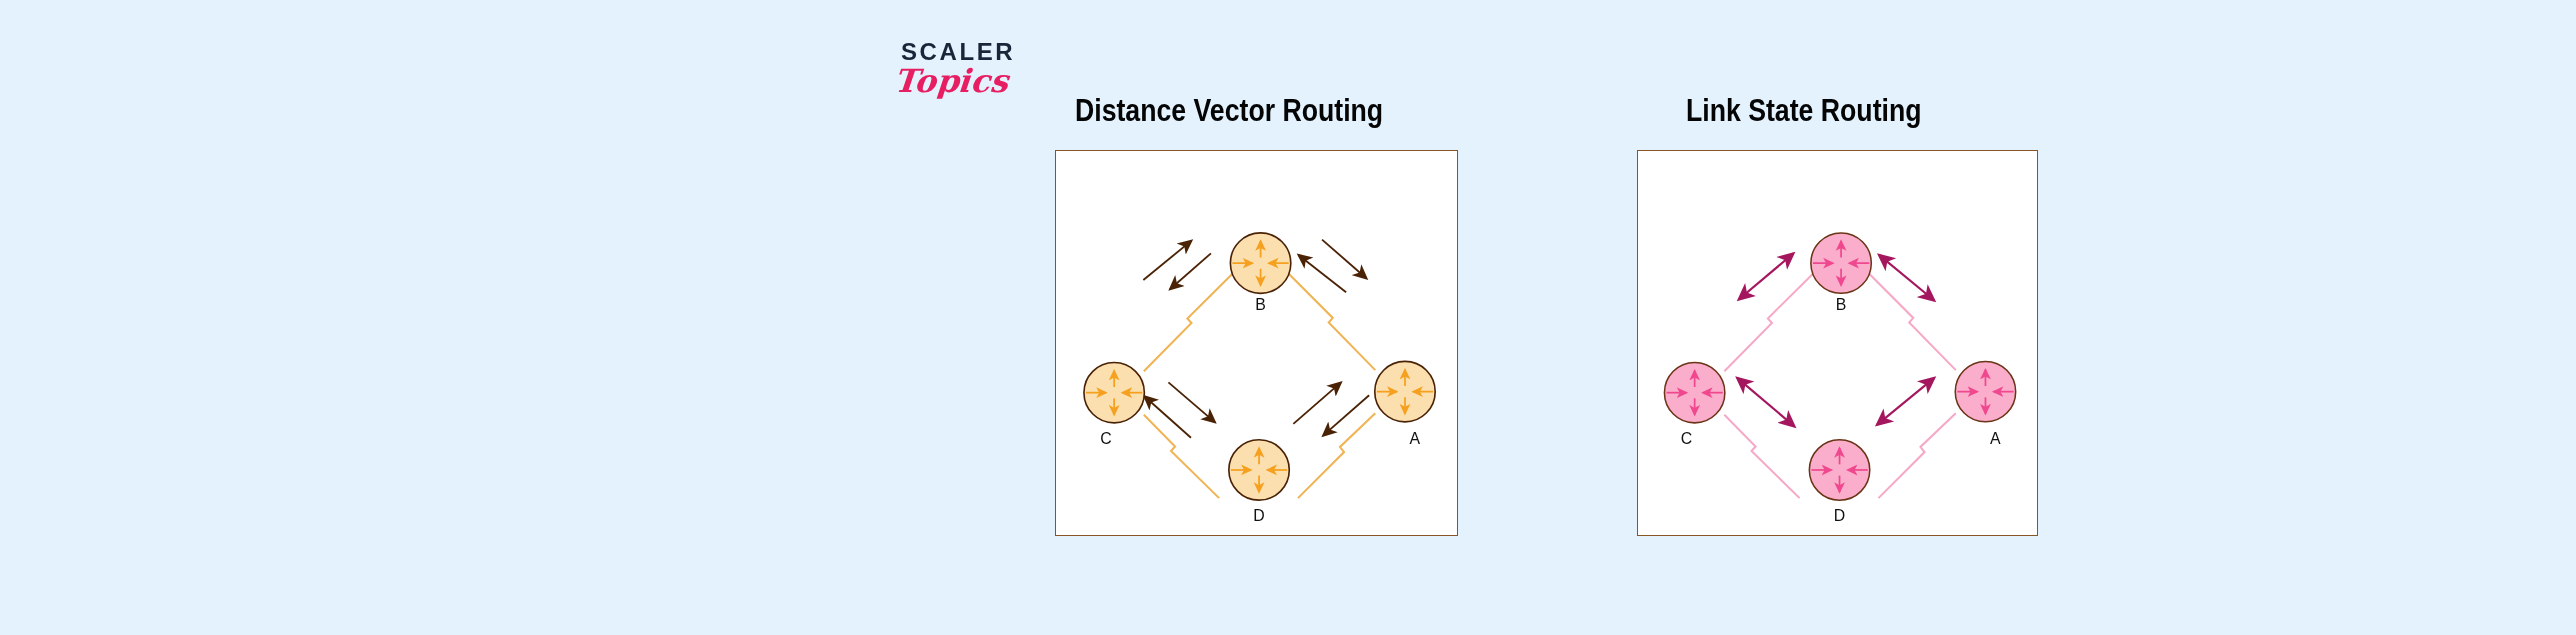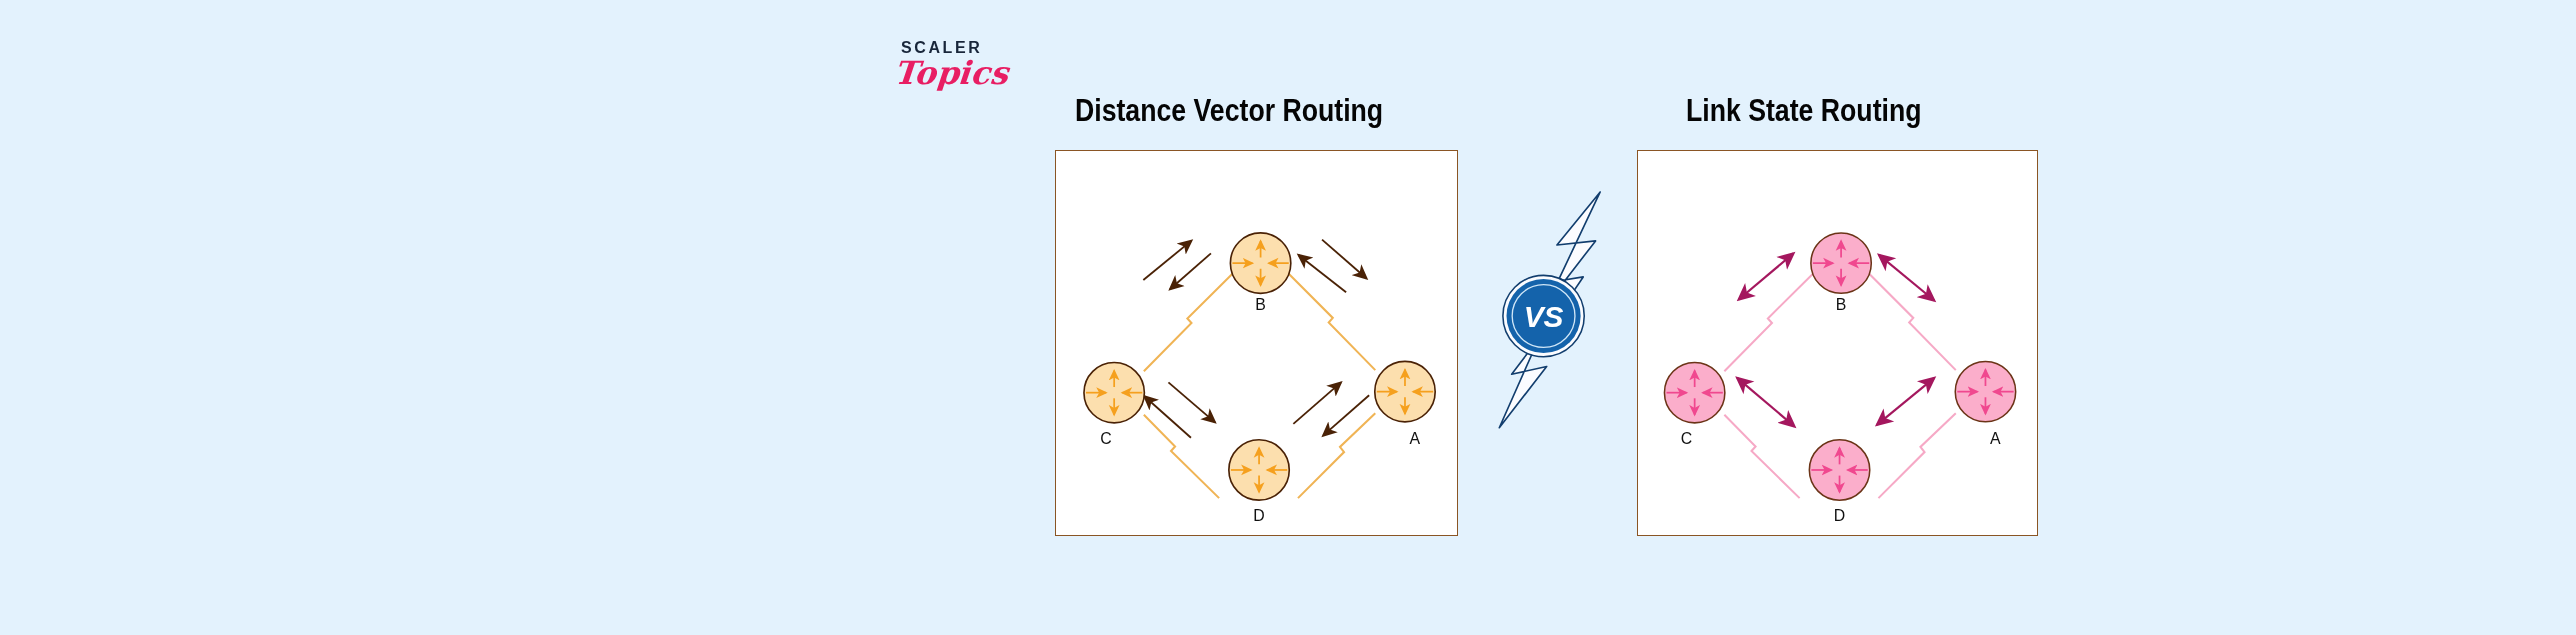--- a/index.html
+++ b/index.html
@@ -10,21 +10,21 @@
     overflow:hidden;
     position:relative;
   }
   .stage{position:absolute;left:0;top:0;width:3091px;height:636px;}
 
   
   .logo{position:absolute;left:901px;top:40px;width:170px;height:77px;}
   .logo-scaler{
     font-family:"Liberation Sans", sans-serif;
     font-weight:700;
-    font-size:16px;
+    font-size:24px;
     letter-spacing:2.6px;
     color:#18263a;
     line-height:1;
   }
   .logo-topics{
     font-family:"DejaVu Serif", serif;
     font-style:italic;
     font-weight:700;
     font-size:32px;
     color:#e81e63;
@@ -226,25 +226,15 @@
           <line x1="393" y1="612" x2="393" y2="580" marker-end="url(#lsNodeHead)"></line>
           <line x1="393" y1="634" x2="393" y2="666" marker-end="url(#lsNodeHead)"></line>
           <line x1="338" y1="623" x2="377" y2="623" marker-end="url(#lsNodeHead)"></line>
           <line x1="448" y1="623" x2="409" y2="623" marker-end="url(#lsNodeHead)"></line>
         </g>
         <text x="393" y="722" text-anchor="middle" font-family="Liberation Sans, sans-serif" font-size="31" fill="#111">D</text>
       </g>
     </svg>
   </div>
 
-  <div id="vs-divider">
-    <svg viewBox="0 0 270 560" preserveAspectRatio="xMidYMid meet">
-      <path d="M216,42 L132,145 L207,137 L96,281 L62,338 L95,331 L20,500 L112,381 L44,396 L150,256 L183,207 L134,215 Z" fill="#fbfcff" stroke="#123e6e" stroke-width="3.2" stroke-linejoin="round"></path>
-      <circle cx="106" cy="283" r="79" fill="#fbfcff"></circle>
-      <circle cx="106" cy="283" r="79" fill="none" stroke="#123e6e" stroke-width="3"></circle>
-      <circle cx="106" cy="283" r="72" fill="#1463ab"></circle>
-      <circle cx="106" cy="283" r="61" fill="none" stroke="#cfe6f7" stroke-width="2.6"></circle>
-      <text x="106" y="304" text-anchor="middle" font-family="Liberation Sans, sans-serif" font-weight="700" font-style="italic" font-size="58" fill="#ffffff">VS</text>
-    </svg>
-  </div>
 
 </div>
 
 
 </body></html>

